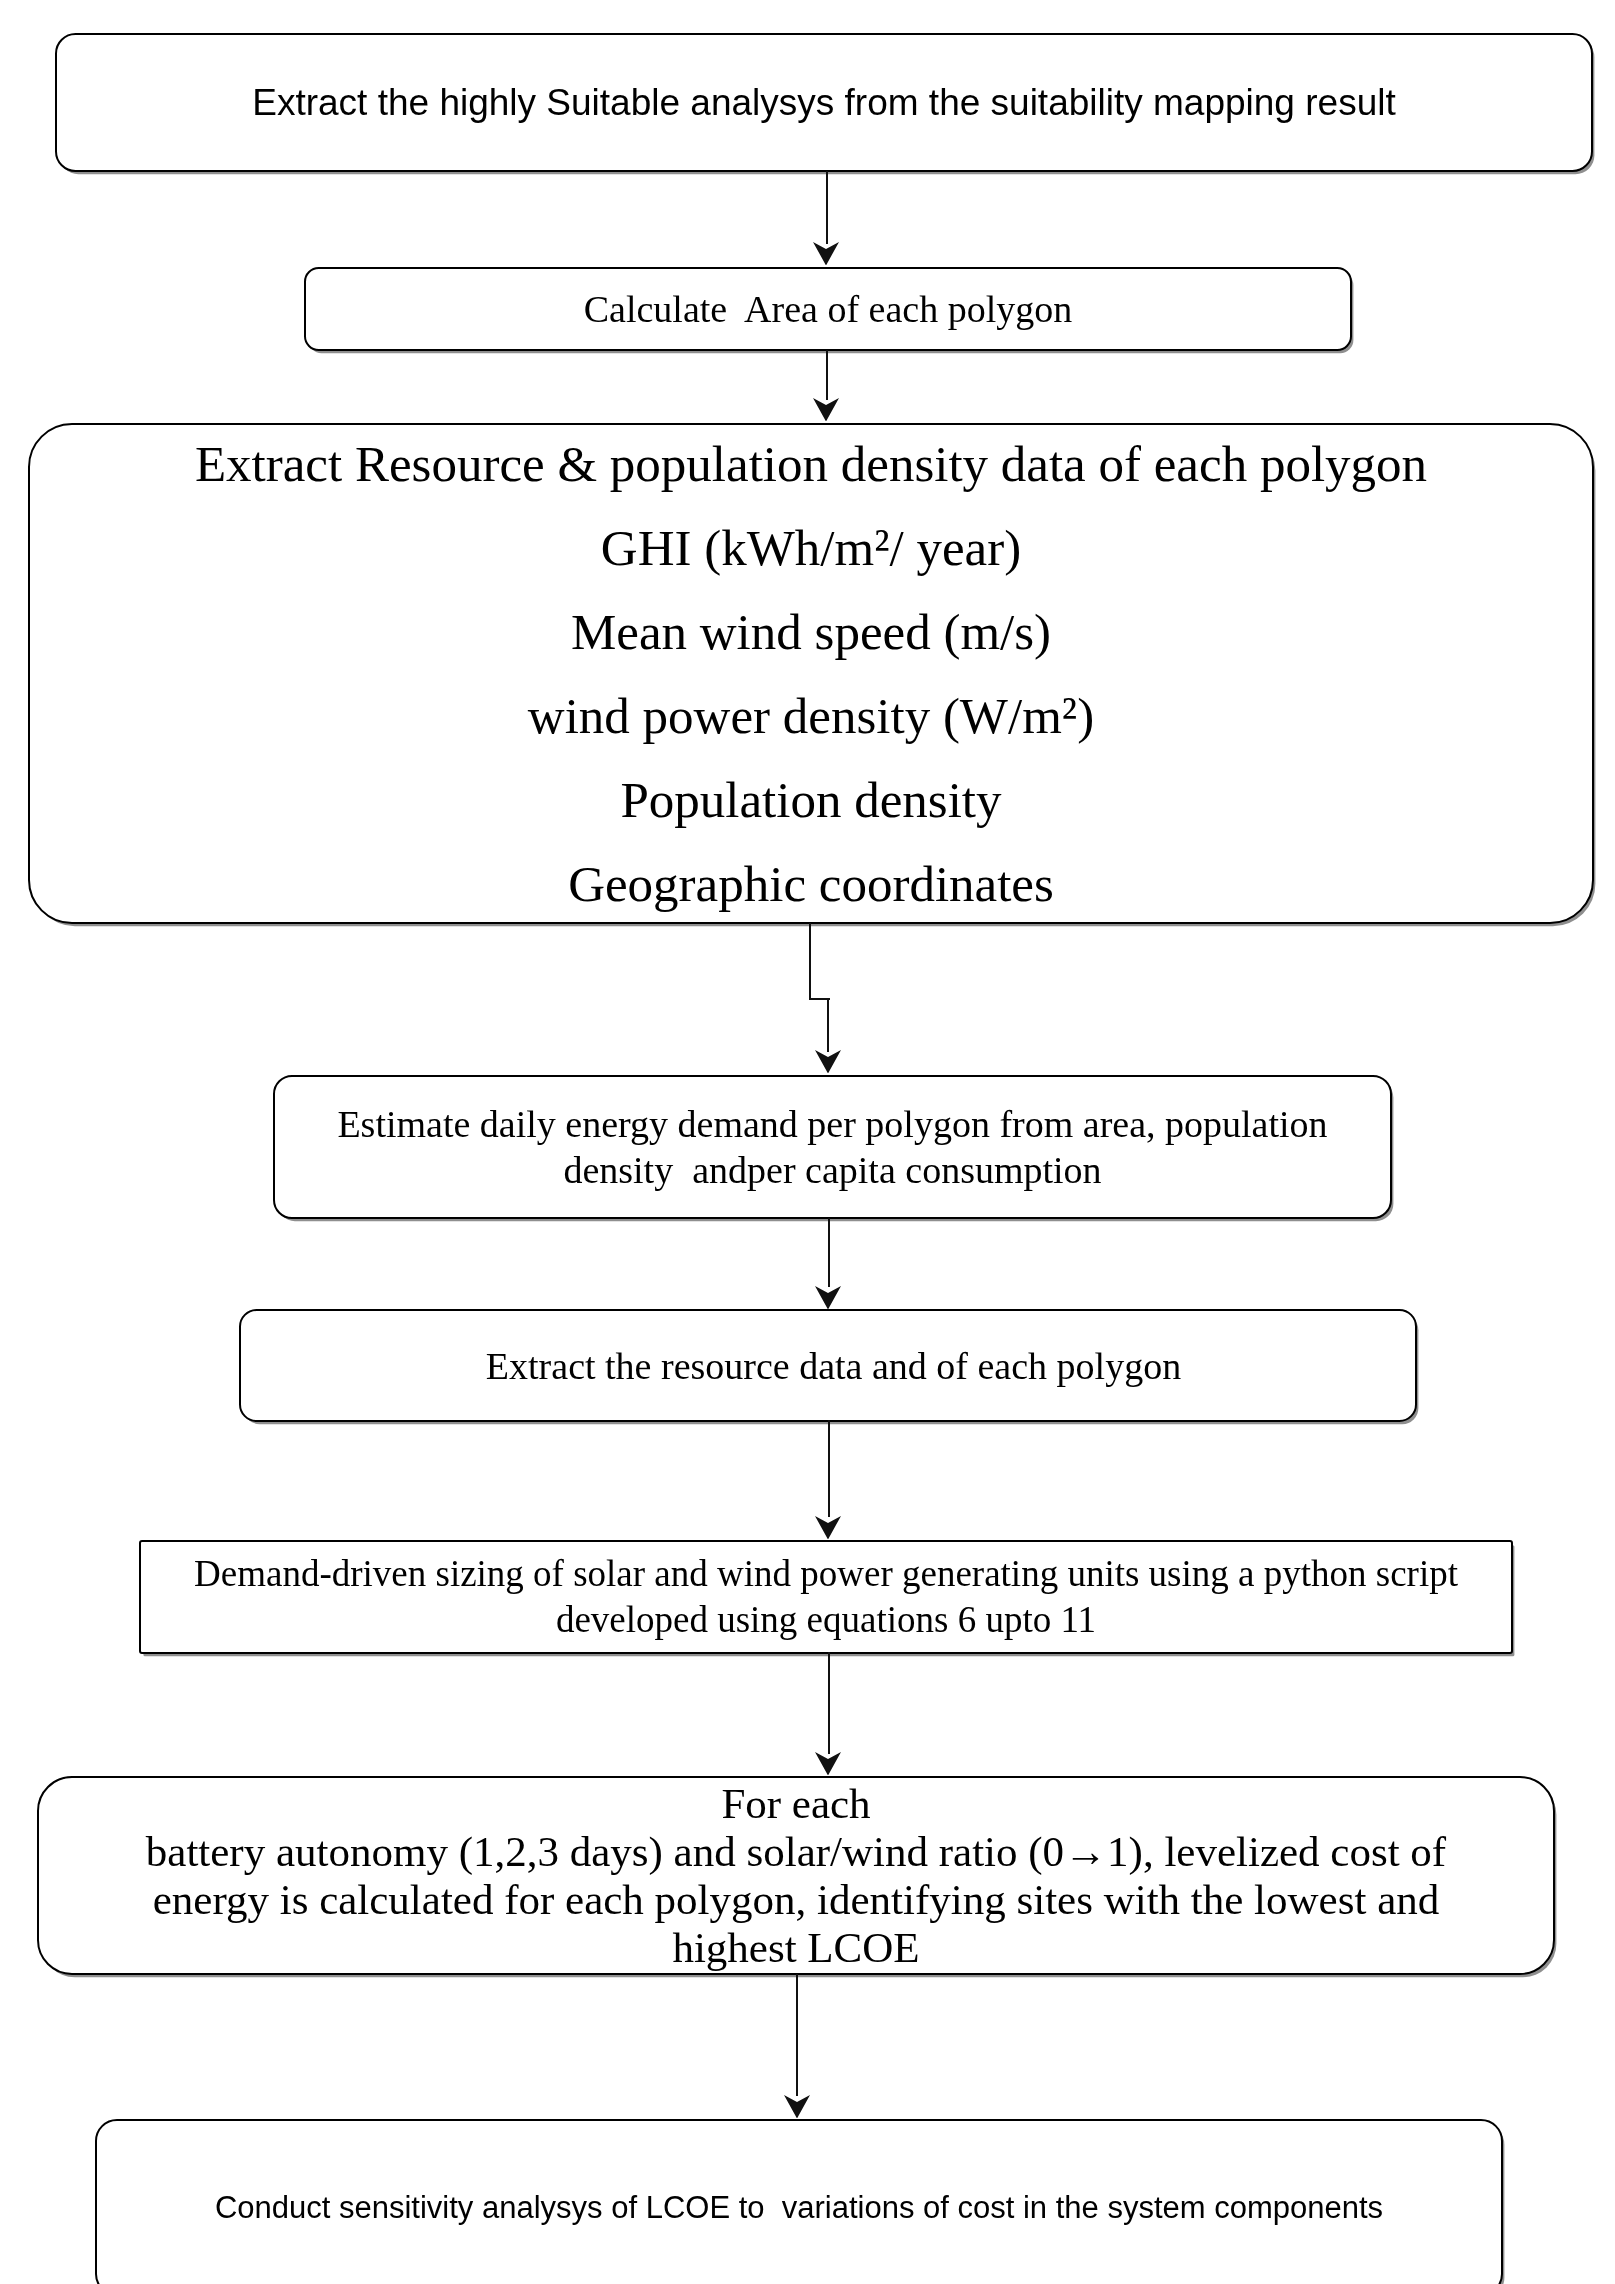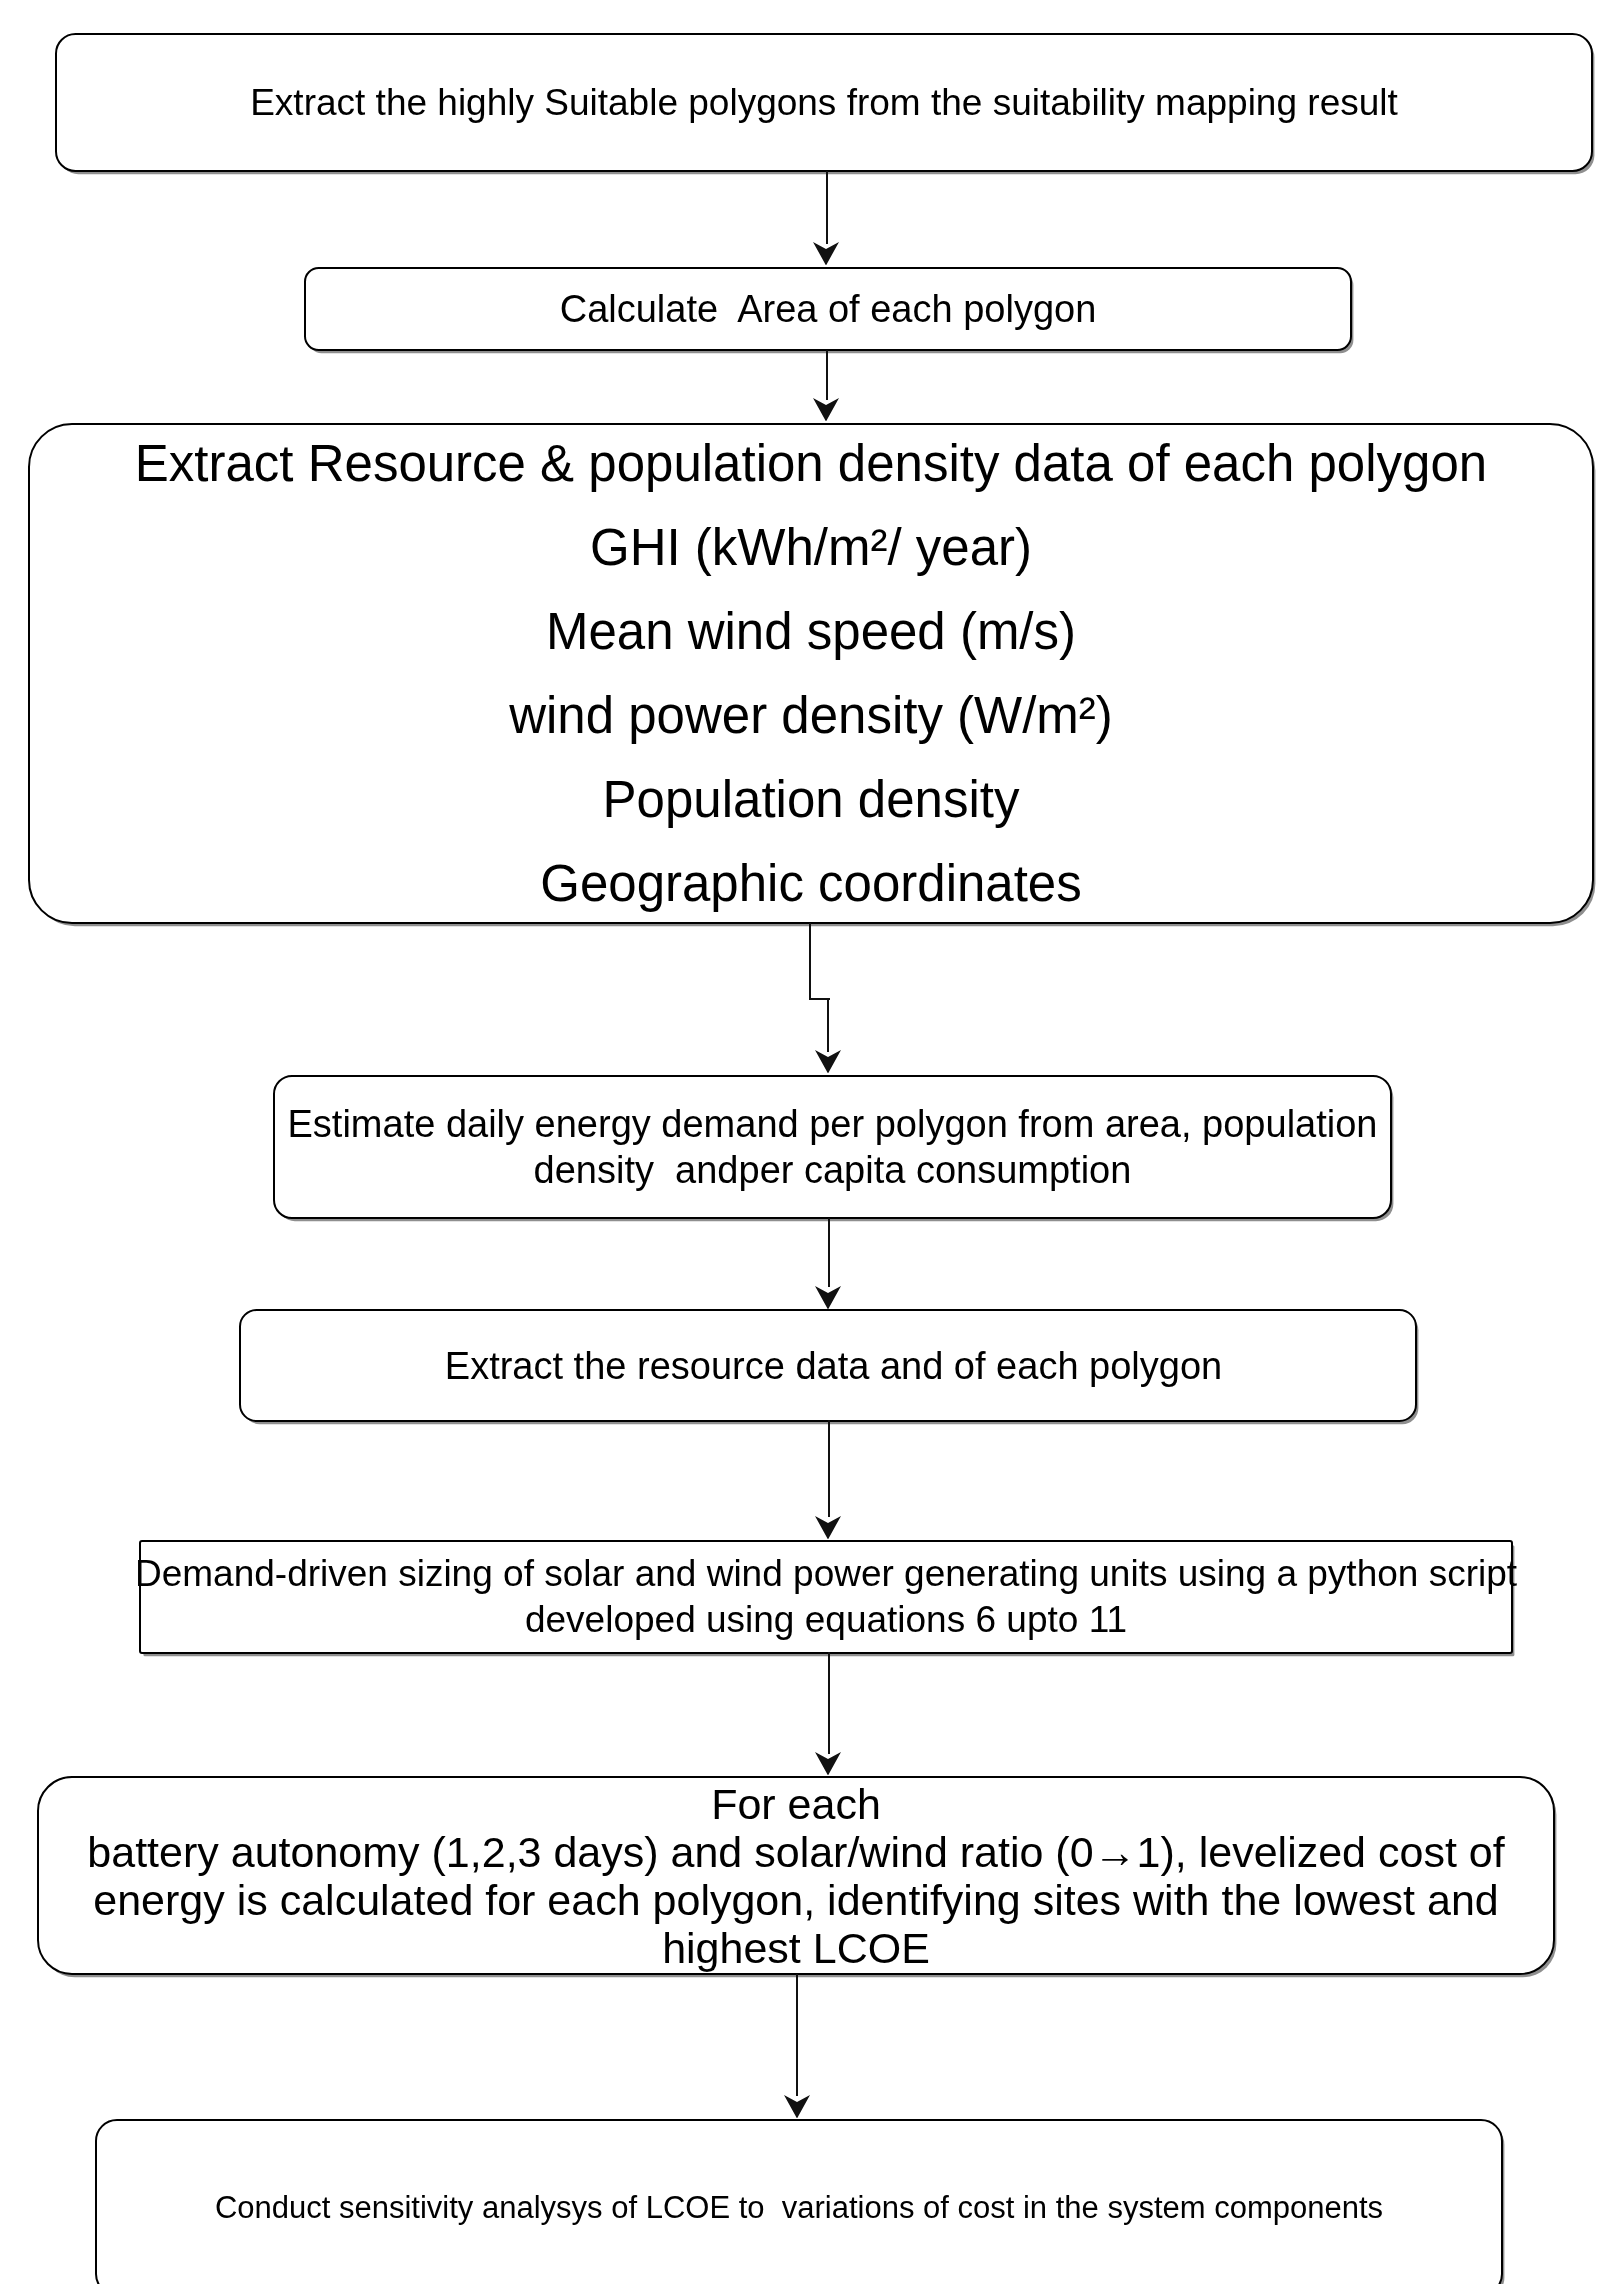--- a/index.html
+++ b/index.html
@@ -17,21 +17,21 @@
     background:#ffffff;
     border:2.2px solid #000;
     border-top-width:2.9px;
     display:flex;
     align-items:center;
     justify-content:center;
     text-align:center;
     white-space:pre;
     box-shadow:2.9px 3.7px 0 -1.5px #8f8f8f;
   }
-  .serif{font-family:Liberation Sans, sans-serif;}
+  .serif{font-family:Liberation Serif, serif;}
   .sans{font-family:"Liberation Sans","DejaVu Sans",sans-serif;}
 
   .n1{left:55px;  top:33px;   width:1538px; height:139px; border-radius:20.5px; font-size:37px; line-height:44px;}
   .n2{left:304px; top:267px;  width:1048px; height:84px; border-radius:14.7px; font-size:38px; line-height:44px;}
   .n3{left:28px;  top:423px;  width:1566px; height:501px; border-radius:44px; font-size:51px; line-height:84px;}
   .n4{left:273px; top:1075px; width:1119px; height:144px; border-radius:19px; font-size:38px; line-height:46px;}
   .n5{left:239px; top:1309px; width:1178px; height:113px; border-radius:17.6px; font-size:38px; line-height:44px;padding-left:11px;}
   .n6{left:139px; top:1540px; width:1374px; height:114px; border-radius:3px; font-size:37px; line-height:46px;}
   .n7{left:37px;  top:1776px; width:1518px; height:199px; border-radius:35px; font-size:43px; line-height:48px;}
   .n8{left:95px; top:2119px; width:1408px; height:177px; border-radius:22px; font-size:31px; line-height:40px;}
@@ -64,21 +64,21 @@
   .c6h{left:815px;top:1752px;}
   
   .c7v{left:796px;top:1974px;height:122px;}
   .c7h{left:784px;top:2095px;}
 </style>
 </head>
 <body>
 
 <div class="canvas">
 
-  <div class="node sans n1">Extract the highly Suitable polygons from the suitability mapping result</div>
+  <div class="node sans n1">Extract the highly Suitable analysys from the suitability mapping result</div>
 
   <div class="vline c1v"></div>
   <div class="ahead c1h"></div>
 
   <div class="node serif n2">Calculate  Area of each polygon</div>
 
   <div class="vline c2v"></div>
   <div class="ahead c2h"></div>
 
   <div class="node serif n3">Extract Resource &amp; population density data of each polygon

